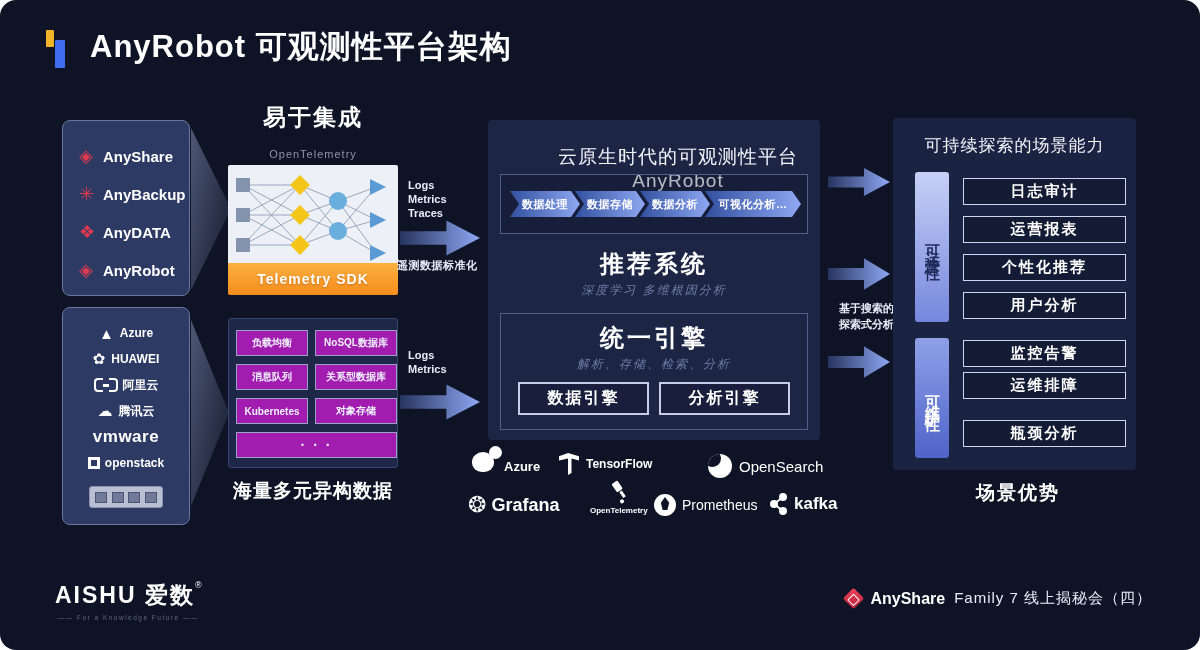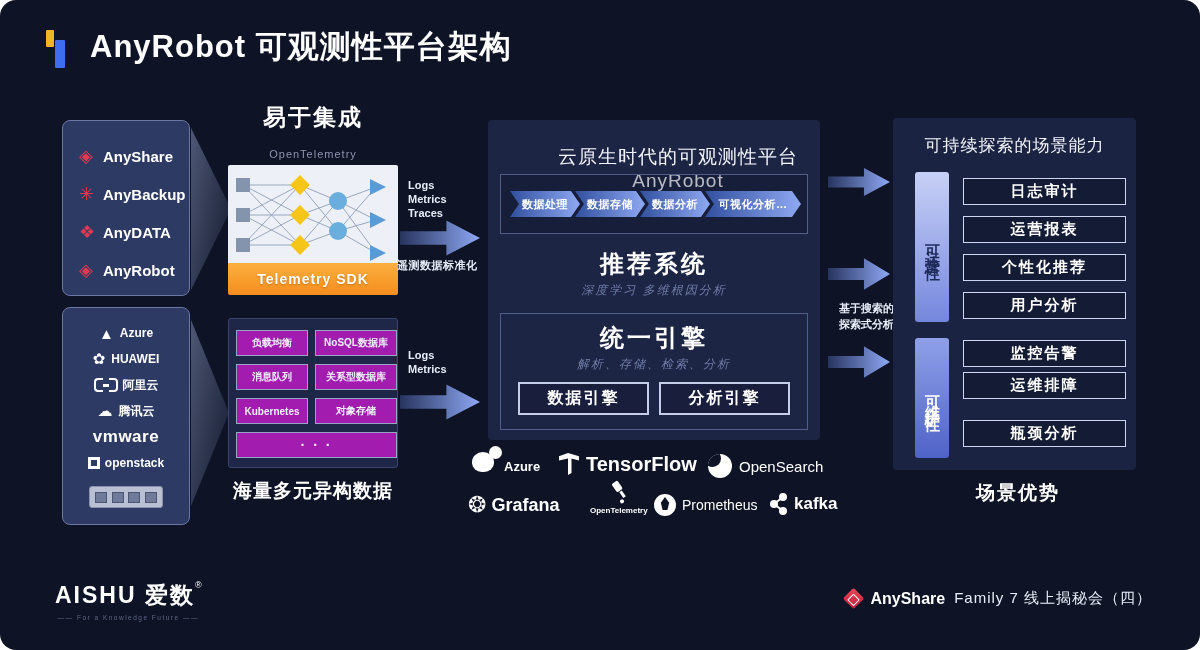--- a/index.html
+++ b/index.html
@@ -271,21 +271,21 @@
   </div>
   <div class="tech" style="left:558px;top:452px;">
     <span class="tf-icon">
       <svg width="22" height="24" viewBox="0 0 22 24">
           <g fill="#ffffff">
             <polygon points="10,1 21,4.2 21,8.4 13.5,6.4 13.5,21 10,23"></polygon>
             <polygon points="10,1 1,4.2 1,8.4 10,6.4"></polygon>
           </g>
         </svg>
     </span>
-    <span class="tlabel" style="font-size:20px;margin-left:6px;">TensorFlow</span>
+    <span class="tlabel" style="font-size:12px;margin-left:6px;">TensorFlow</span>
   </div>
   <div class="tech" style="left:708px;top:454px;">
     <span class="os-icon"></span>
     <span class="tlabel" style="font-size:15px;font-weight:normal;margin-left:7px;">OpenSearch</span>
   </div>
 
   <div class="tech" style="left:468px;top:492px;">
     <span class="graf-glyph">❂</span>
     <span class="tlabel" style="font-size:18px;margin-left:5px;">Grafana</span>
   </div>

